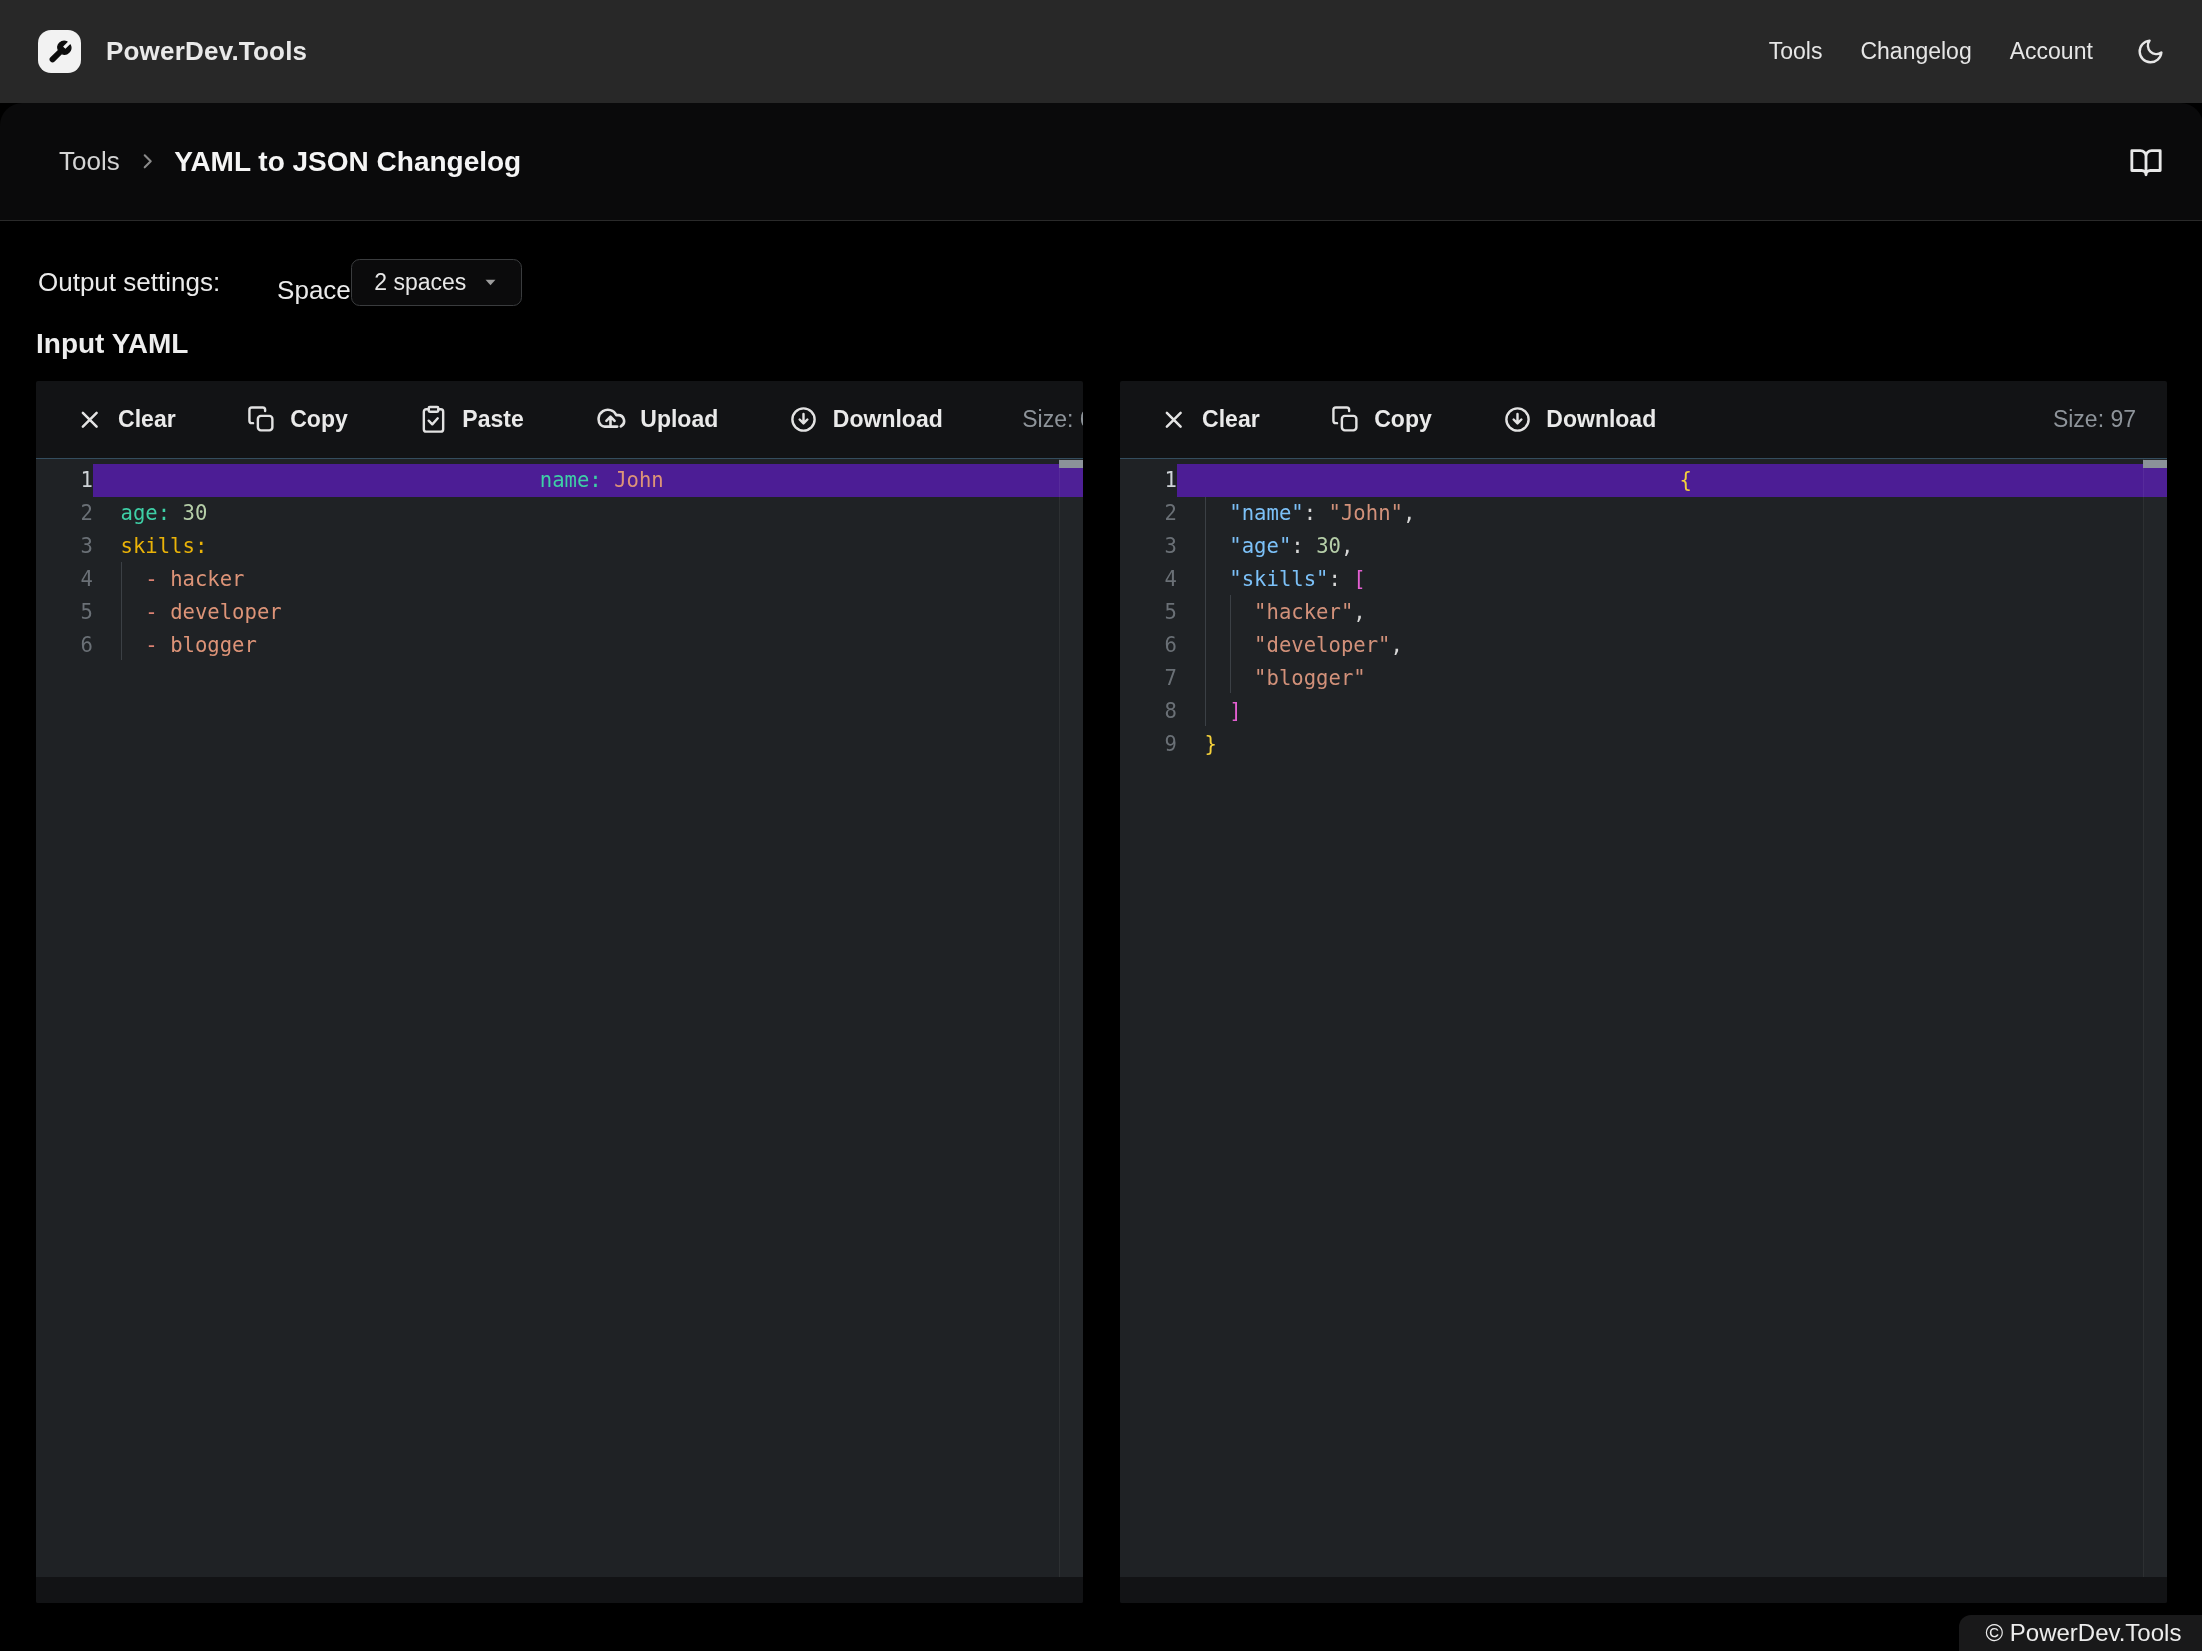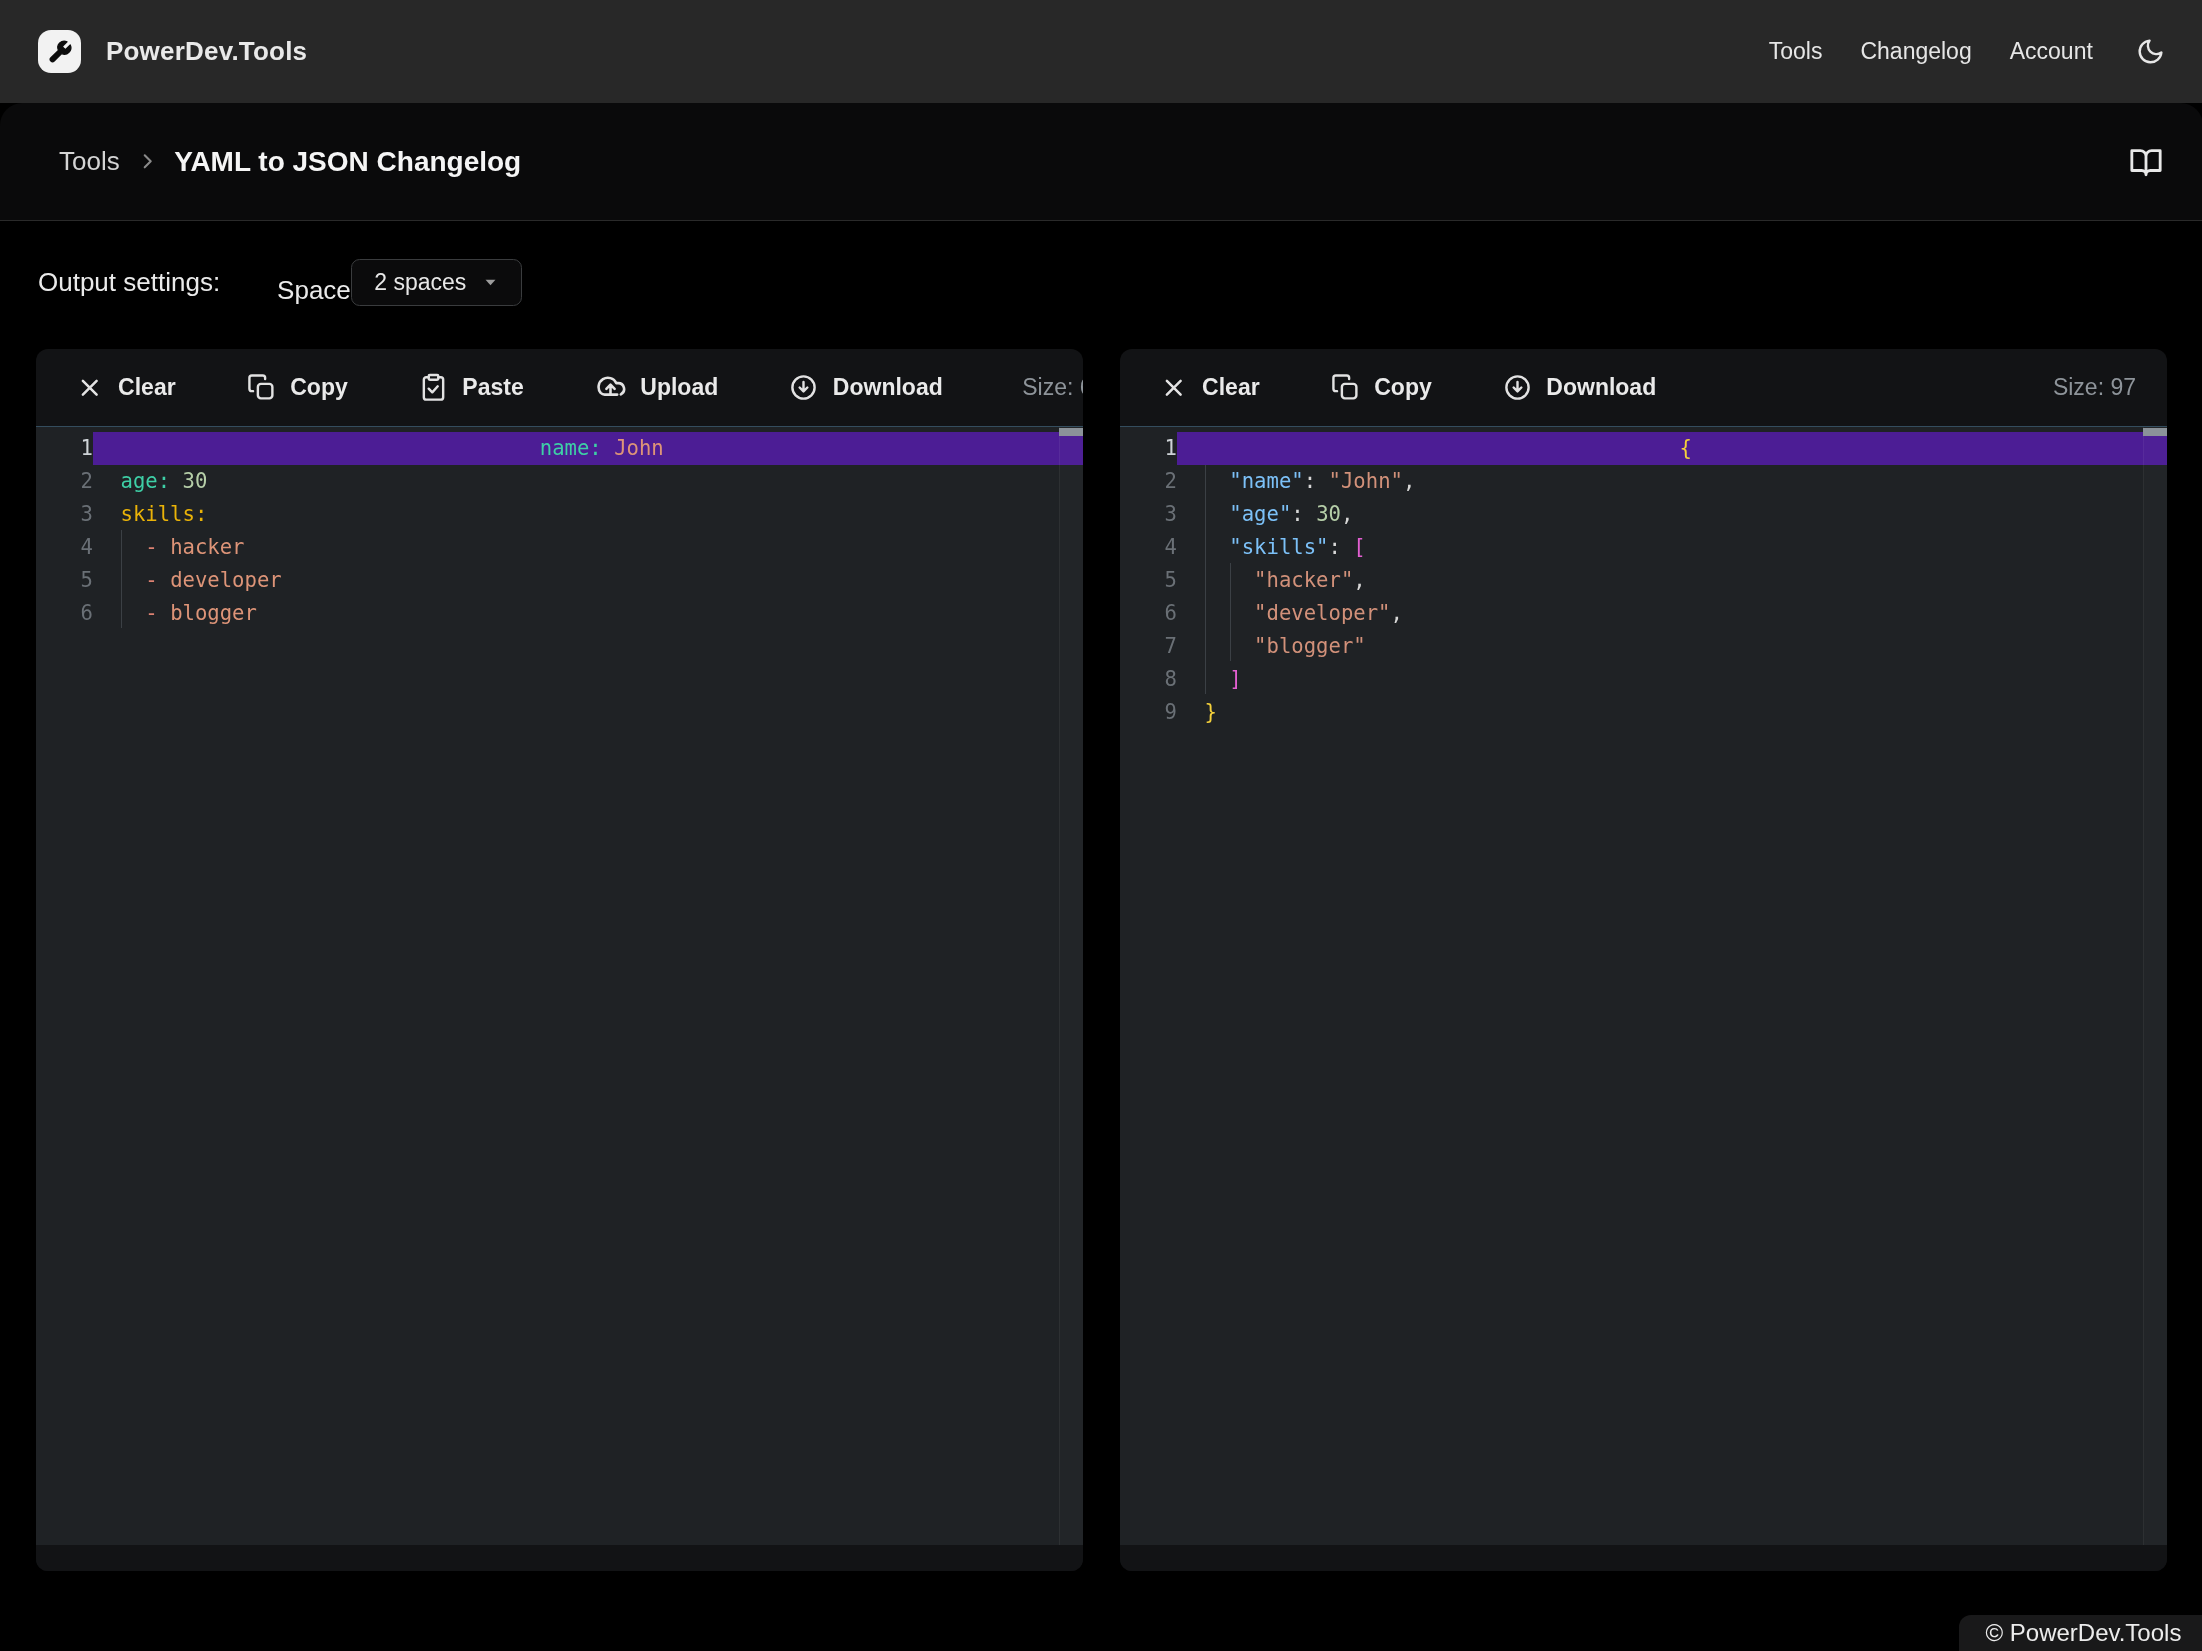--- a/index.html
+++ b/index.html
@@ -37,21 +37,21 @@
   .select-btn { display:flex; align-items:center; gap:15.5px; height:47px; padding:0 22.4px;
                 background:#0b0b0c; border:1.7px solid #3a3c3e; border-radius:8.6px;
                 color:#e8e8e8; font-size:23px; font-family:inherit; cursor:pointer; }
   .select-btn .caret { color:#9c9c9c; display:flex; }
 
   
   .headings-row, .panels-row { display:flex; gap:37px; margin:0 36px; }
   .headings-row { margin-top:22.4px; }
   .panel-heading { flex:1; font-size:28px; font-weight:600; color:#ededed; }
   .panels-row { margin-top:20.6px; }
-  .panel { flex:1; height:1222px; background:#121315; border-radius:12px;
+  .panel { flex:1; height:1222px; background:#121315; border-radius:2px;
            position:relative; overflow:hidden; display:flex; flex-direction:column; }
   .toolbar { height:77px; display:flex; align-items:center; padding-left:40px;
              gap:71px; position:relative; flex:none; }
   .tbtn { display:flex; align-items:center; gap:14.6px; background:none; border:none;
           color:#eaeaea; cursor:pointer; font-family:inherit; }
   .tbtn .tlabel { font-size:23px; font-weight:600; color:#eaeaea; }
   .tbtn .ticon { display:flex; color:#e2e2e2; }
   .size-label { position:absolute; top:50%; transform:translateY(-50%);
                 font-size:23px; color:#8e949a; white-space:nowrap; }
   .panel.clip-size .size-label { right:-22.4px; }
@@ -140,20 +140,21 @@
       <span class="caret">
           <svg width="17" height="17" viewBox="0 0 24 24">
             <polygon points="5,8 19,8 12,16" fill="currentColor"></polygon>
           </svg>
         </span>
     </button>
   </div>
 </div>
 
 <div class="headings-row">
+  <div class="panel-heading">Input YAML</div>
 </div>
 
 <div class="panels-row">
   <div class="panel clip-size">
     <div class="toolbar">
       <span class="toolbar-slot" style="display:flex; align-items:center; gap:71px;">
           <button class="tbtn">
             <span class="ticon">
               <svg width="27.5" height="27.5" viewBox="0 0 24 24">
                 <path d="M6 6l12 12M18 6L6 18" fill="none" stroke="currentColor" stroke-width="2.2" stroke-linecap="round"></path>

